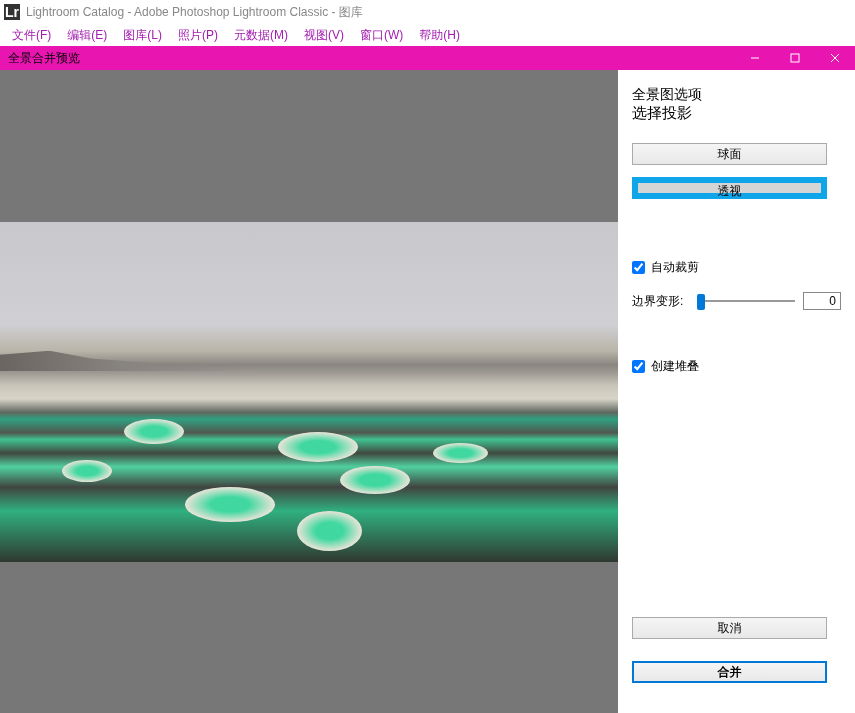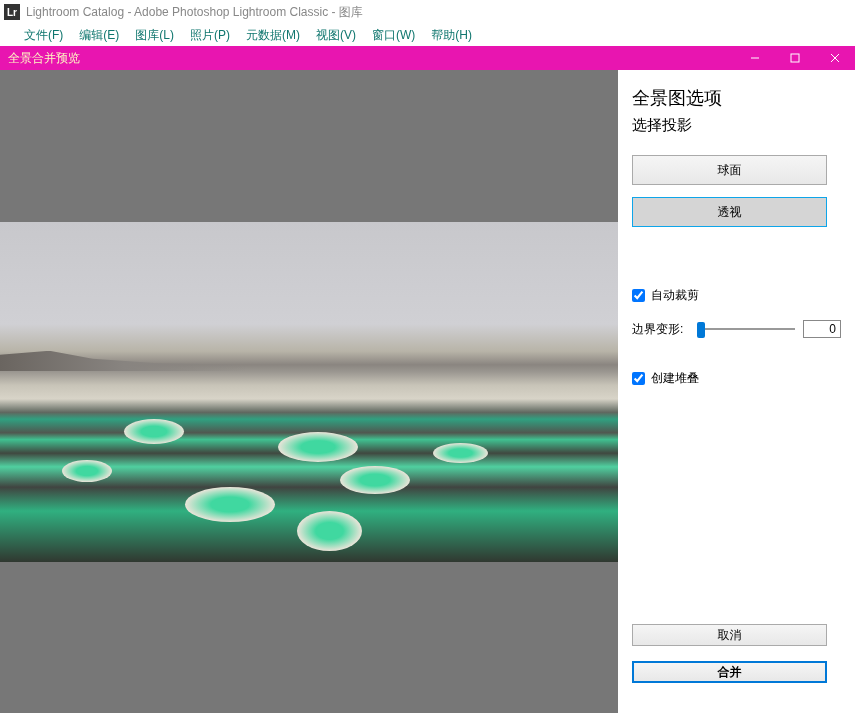--- a/index.html
+++ b/index.html
@@ -17,42 +17,42 @@
       display: flex;
       align-items: center;
       padding: 0 4px;
       color: #888;
     }
     .lr-logo {
       width: 16px;
       height: 16px;
       background: #333;
       color: #fff;
-      font-size: 10px;
+      font-size: 14px;
       display: inline-flex;
       align-items: center;
       justify-content: center;
       margin-right: 6px;
       font-weight: bold;
     }
     .menubar {
       background: #fff;
       height: 22px;
       display: flex;
       align-items: center;
-      padding: 0 16px;
-      color: #0f766e;
+      padding: 0 4px;
+      color: #a21caf;
     }
     .menubar-item {
       padding: 2px 8px;
       cursor: default;
     }
     .dialog-titlebar {
       background: #e815b0;
-      color: #fef9c3;
+      color: #000000;
       height: 24px;
       display: flex;
       align-items: center;
       padding-left: 8px;
     }
     .dialog-title { flex: 1; }
     .winbtn {
       width: 40px;
       height: 24px;
       display: flex;
@@ -110,55 +110,55 @@
     }
     .options-pane {
       flex: 1;
       background: #fff;
       padding: 16px 14px;
       display: flex;
       flex-direction: column;
       color: #000;
     }
     .section-title {
-      font-size: 18px;
-      margin-bottom: 6px;
+      font-size: 14px;
+      margin-bottom: 0;
     }
     .sub-title {
       font-size: 15px;
       margin-bottom: 20px;
     }
     .proj-btn {
       display: block;
       width: 195px;
-      height: 30px;
+      height: 22px;
       margin-bottom: 12px;
       background: linear-gradient(to bottom, #f5f5f5, #e8e8e8);
       border: 1px solid #aaa;
       font-size: 12px;
       cursor: pointer;
       font-family: inherit;
     }
     .proj-btn.selected {
       background: #d5d5d5;
-      border: 1px solid #0ea5e9;
+      border: 6px solid #0ea5e9;
     }
     .check-row {
       display: flex;
       align-items: center;
       margin-top: 48px;
       margin-bottom: 8px;
     }
     .check-row input[type=checkbox] {
       margin-right: 6px;
     }
     .slider-row {
       display: flex;
       align-items: center;
-      margin: 8px 0 16px 0;
+      margin: 8px 0 32px 0;
     }
     .slider-label {
       margin-right: 6px;
     }
     .slider-track {
       flex: 1;
       height: 2px;
       background: #999;
       position: relative;
       margin: 0 8px;
@@ -181,21 +181,21 @@
       font-size: 12px;
       font-family: inherit;
     }
     .spacer { flex: 1; }
     .action-btn {
       height: 22px;
       width: 195px;
       background: linear-gradient(to bottom, #f5f5f5, #e8e8e8);
       border: 1px solid #aaa;
       font-size: 12px;
-      margin-bottom: 15px;
+      margin-bottom: 22px;
       cursor: pointer;
       font-family: inherit;
     }
     .action-btn.primary {
       border: 2px solid #0078d7;
       margin-bottom: 14px;
       font-weight: bold;
     }
   </style>
 </head>

